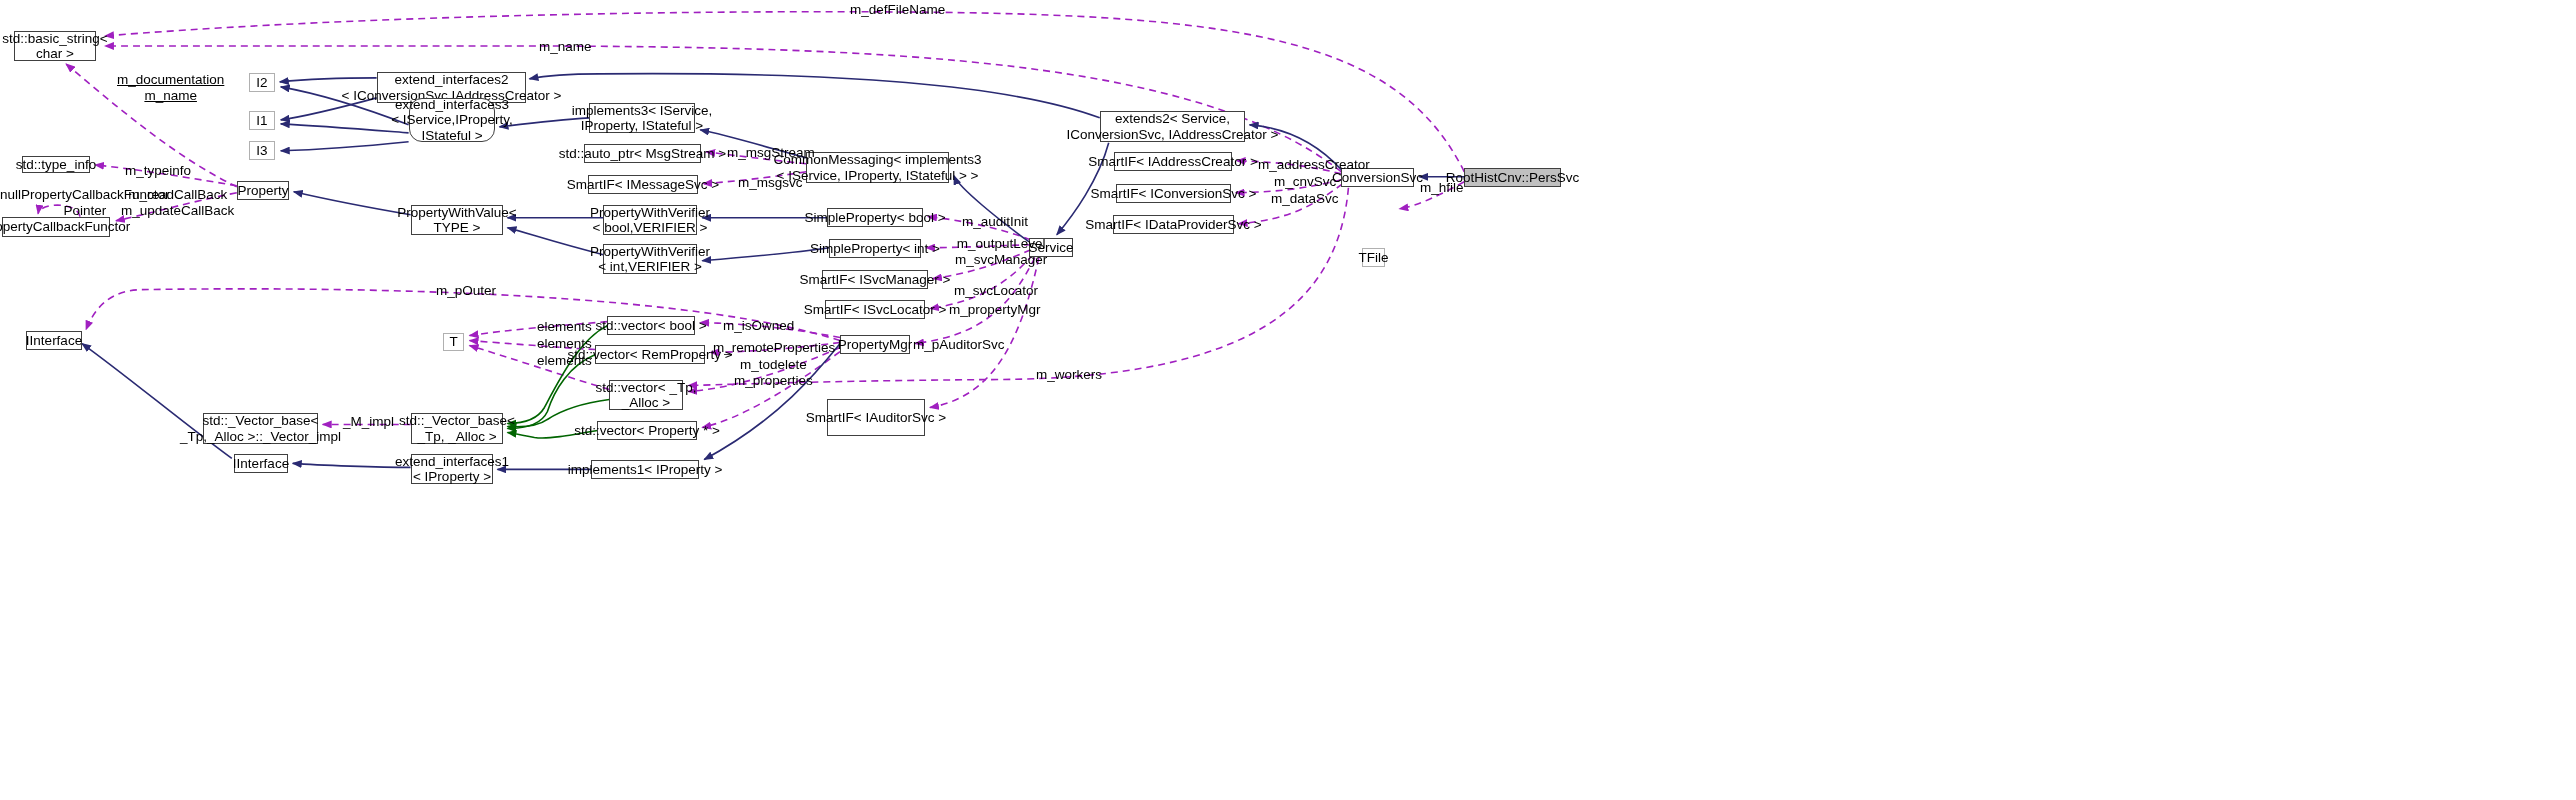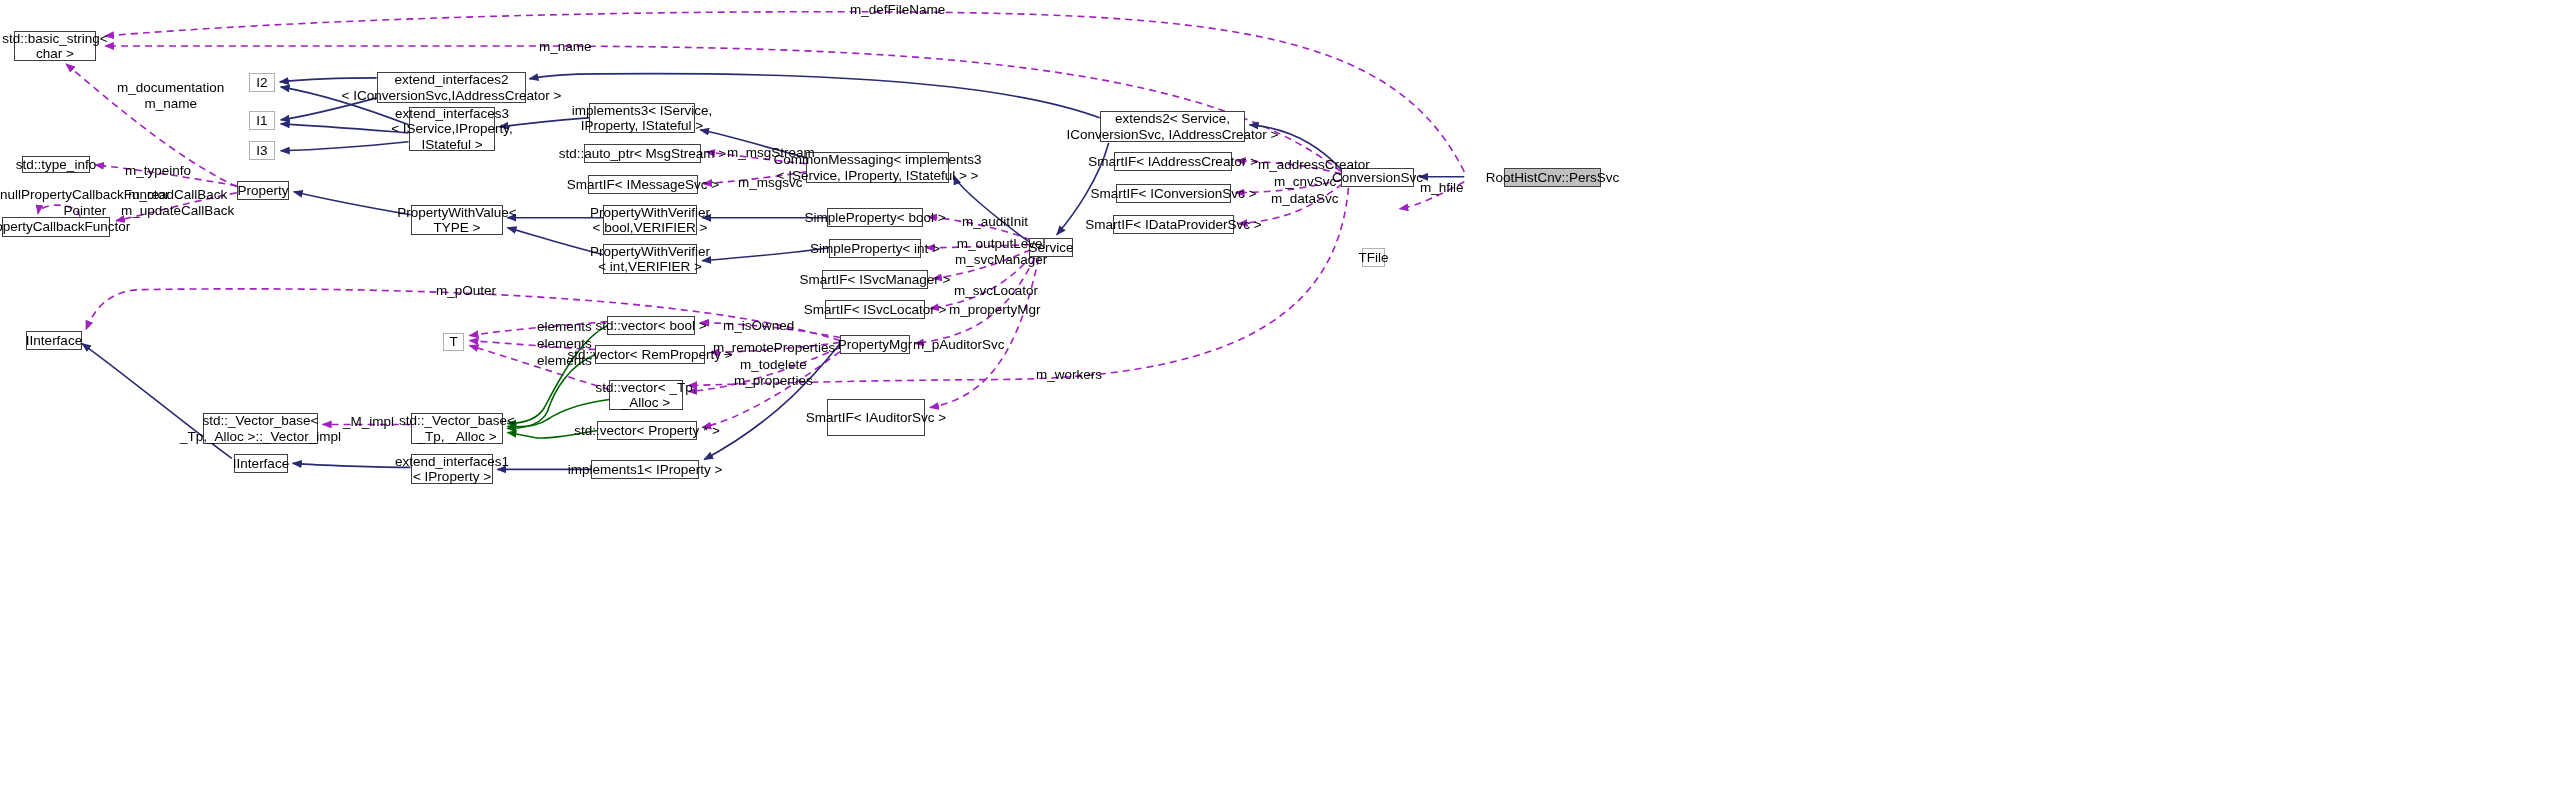--- a/index.html
+++ b/index.html
@@ -37,21 +37,20 @@
     border: 1px solid #404040;
     white-space: pre;
     padding: 1px 4px;
   }
   .node.thin {
     border: 1px solid #b0b0b0;
   }
   .node.highlight {
     background: #c0c0c0;
     border: 1px solid #404040;
-    margin-left: 40px;
   }
   .edge-label {
     position: absolute;
     font-size: 13.5px;
     color: #000000;
     white-space: pre;
     text-align: center;
     line-height: 1.15;
   }
 </style>
@@ -194,21 +193,21 @@
     <div class="node" style="left: 26px; top: 331px; width: 56px; height: 19px;">IInterface</div>
     <div class="node thin" style="left: 249px; top: 73px; width: 26px; height: 19px;">I2</div>
     <div class="node thin" style="left: 249px; top: 111px; width: 26px; height: 19px;">I1</div>
     <div class="node thin" style="left: 249px; top: 141px; width: 26px; height: 19px;">I3</div>
     <div class="node" style="left: 237px; top: 181px; width: 52px; height: 19px;">Property</div>
     <div class="node" style="left: 203px; top: 413px; width: 115px; height: 31px;">std::_Vector_base&lt;
 _Tp,_Alloc &gt;::_Vector_impl</div>
     <div class="node" style="left: 234px; top: 454px; width: 54px; height: 19px;">IInterface</div>
     <div class="node" style="left: 377px; top: 72px; width: 149px; height: 31px;">extend_interfaces2
 &lt; IConversionSvc,IAddressCreator &gt;</div>
-    <div class="node" style="left: 409px; top: 107px; width: 86px; height: 44px;">extend_interfaces3
+    <div class="node" style="left: 409px; top: 98px; width: 86px; height: 44px; border-radius: 13px;">extend_interfaces3
 &lt; IService,IProperty,
 IStateful &gt;</div>
     <div class="node" style="left: 411px; top: 205px; width: 92px; height: 30px;">PropertyWithValue&lt;
 TYPE &gt;</div>
     <div class="node" style="left: 411px; top: 413px; width: 92px; height: 31px;">std::_Vector_base&lt;
 _Tp, _Alloc &gt;</div>
     <div class="node" style="left: 411px; top: 454px; width: 82px; height: 30px;">extend_interfaces1
 &lt; IProperty &gt;</div>
     <div class="node thin" style="left: 443px; top: 333px; width: 21px; height: 18px;">T</div>
     <div class="node" style="left: 589px; top: 103px; width: 106px; height: 30px;">implements3&lt; IService,
@@ -237,21 +236,21 @@
     <div class="node" style="left: 1100px; top: 111px; width: 145px; height: 31px;">extends2&lt; Service,
 IConversionSvc, IAddressCreator &gt;</div>
     <div class="node" style="left: 1114px; top: 152px; width: 118px; height: 19px;">SmartIF&lt; IAddressCreator &gt;</div>
     <div class="node" style="left: 1116px; top: 184px; width: 115px; height: 19px;">SmartIF&lt; IConversionSvc &gt;</div>
     <div class="node" style="left: 1113px; top: 215px; width: 121px; height: 19px;">SmartIF&lt; IDataProviderSvc &gt;</div>
     <div class="node" style="left: 1341px; top: 168px; width: 73px; height: 19px;">ConversionSvc</div>
     <div class="node thin" style="left: 1362px; top: 200px; width: 23px; height: 19px; margin-top: 48px;">TFile</div>
     <div class="node highlight" style="left: 1464px; top: 168px; width: 97px; height: 19px;">RootHistCnv::PersSvc</div>
     <div class="edge-label" style="left: 850px; top: 2px;">m_defFileName</div>
     <div class="edge-label" style="left: 539px; top: 39px;">m_name</div>
-    <div class="edge-label" style="left: 117px; top: 80px;">m_documentation
+    <div class="edge-label" style="left: 117px; top: 72px; text-decoration: underline;">m_documentation
 m_name</div>
     <div class="edge-label" style="left: 125px; top: 163px;">m_typeinfo</div>
     <div class="edge-label" style="left: 0px; top: 187px;">nullPropertyCallbackFunctor
 Pointer</div>
     <div class="edge-label" style="left: 121px; top: 187px;">m_readCallBack
 m_updateCallBack</div>
     <div class="edge-label" style="left: 727px; top: 145px;">m_msgStream</div>
     <div class="edge-label" style="left: 738px; top: 175px;">m_msgsvc</div>
     <div class="edge-label" style="left: 962px; top: 214px;">m_auditInit</div>
     <div class="edge-label" style="left: 955px; top: 236px;">m_outputLevel

